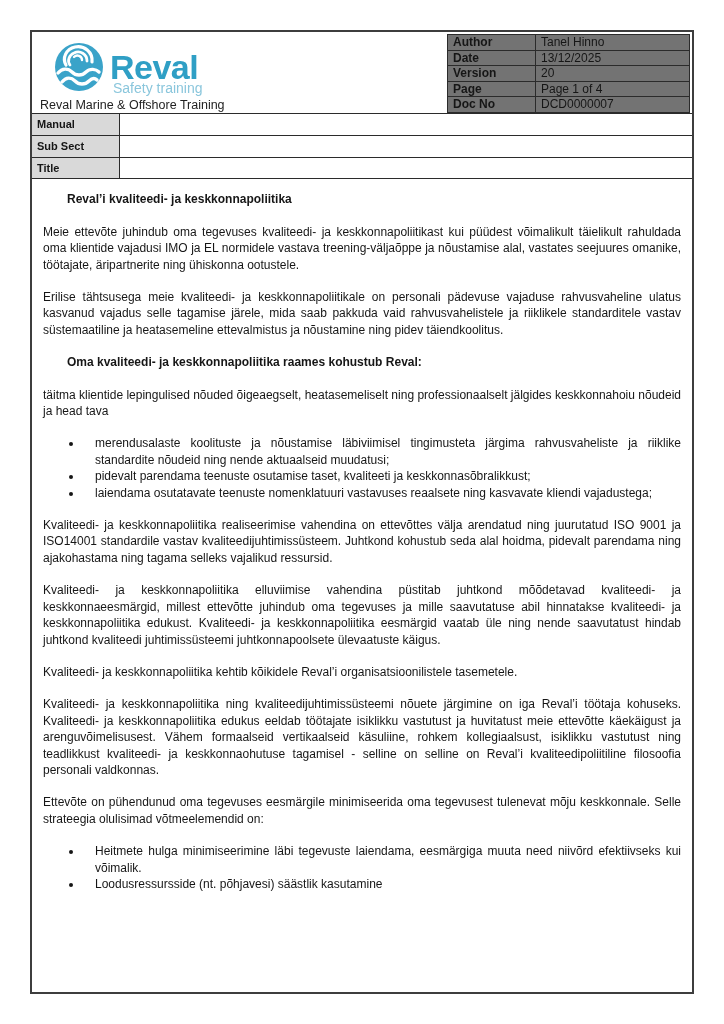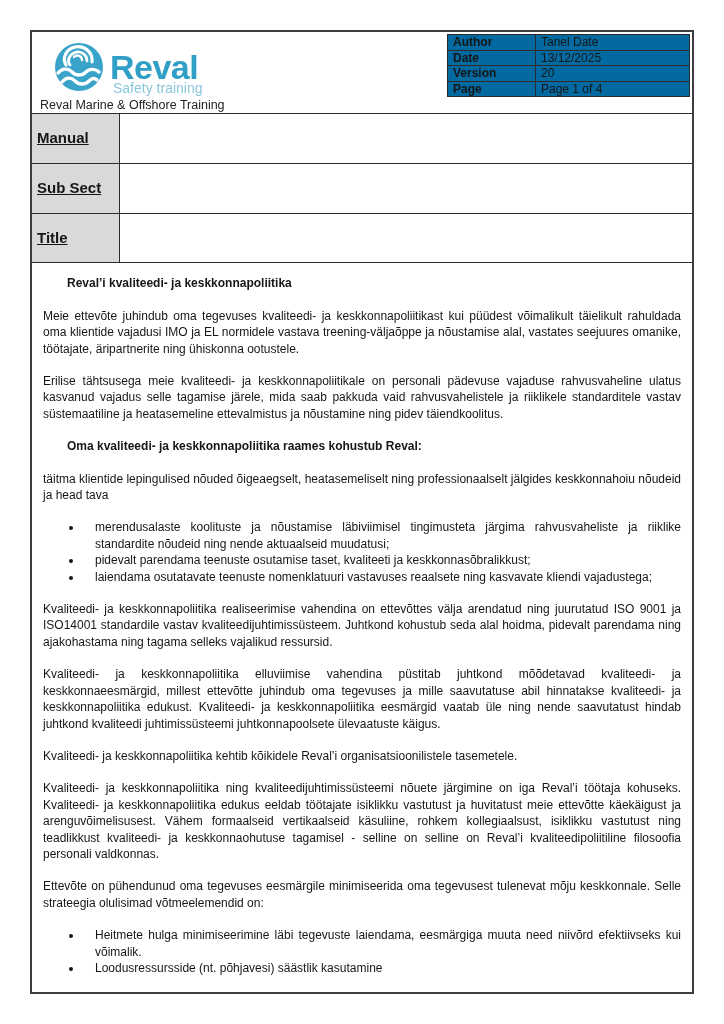--- a/index.html
+++ b/index.html
@@ -20,41 +20,40 @@
   
   .header-top { position: relative; height: 81px; }
   .logo-wrap { position: absolute; left: 20px; top: 7px; }
   .org-line {
     position: absolute; left: 8px; bottom: 1px;
     font-size: 12.5px; color: #222; white-space: nowrap; text-align: center;
   }
   .meta-table {
     position: absolute; top: 2px; right: 2px; width: 243px;
     border: 1px solid #2b2b2b; box-sizing: border-box;
-    background: #0369a1;
+    background: #737373;
   }
   .meta-row { display: flex; border-bottom: 1px solid #2b2b2b; }
   .meta-row:last-child { border-bottom: none; }
   .meta-label {
     width: 88px; box-sizing: border-box;
     border-right: 1px solid #2b2b2b;
     font-weight: bold; font-size: 12px; line-height: 14.6px;
     padding: 0 5px;
   }
   .meta-value { flex: 1; font-size: 12px; line-height: 14.6px; padding: 0 5px; white-space: nowrap; }
   
   .doc-table { border-top: 1px solid #2b2b2b; }
   .doc-row { display: flex; border-bottom: 1px solid #2b2b2b; }
   .doc-label {
     width: 88px; box-sizing: border-box;
     background: #d9d9d9;
     border-right: 1px solid #2b2b2b;
-    font-weight: bold; font-size: 15px; line-height: 14.8px;
-    padding: 17px 5px;
-    text-decoration: underline;
+    font-weight: bold; font-size: 11px; line-height: 14.8px;
+    padding: 3px 5px;
   }
   .doc-value { flex: 1; font-size: 12px; line-height: 14.8px; padding: 1px 7px; white-space: nowrap; }
   
   .body-content {
     padding: 6px 11px 0 11px;
     font-size: 12px; line-height: 16.4px;
   }
   .body-content p { margin: 16px 0; text-align: justify; }
   .body-content p.bold { font-weight: bold; text-align: left; padding-left: 24px; }
   .body-content > :first-child { margin-top: 6px; }
@@ -79,33 +78,37 @@
         <path d="M10 43 C14 38, 19 38, 23 42 C27 46, 33 46, 37 42 C40 39, 43 39, 45 41" fill="none" stroke="#ffffff" stroke-width="3.4" stroke-linecap="round"></path>
         <text class="logo-brand" x="58" y="40" font-size="34" font-weight="bold" fill="#2f9fc5">Reval</text>
         <text x="61" y="54" font-size="14" fill="#8ac6dc">Safety training</text>
       </svg>
     </div>
     <div class="org-line">Reval Marine &amp; Offshore Training</div>
 
     <div class="meta-table">
       <div class="meta-row">
         <div class="meta-label">Author</div>
-        <div class="meta-value">Tanel Date</div>
+        <div class="meta-value">Tanel Hinno</div>
       </div>
       <div class="meta-row">
         <div class="meta-label">Date</div>
         <div class="meta-value">13/12/2025</div>
       </div>
       <div class="meta-row">
         <div class="meta-label">Version</div>
         <div class="meta-value">20</div>
       </div>
       <div class="meta-row">
         <div class="meta-label">Page</div>
         <div class="meta-value">Page 1 of 4</div>
+      </div>
+      <div class="meta-row">
+        <div class="meta-label">Doc No</div>
+        <div class="meta-value">DCD0000007</div>
       </div>
     </div>
   </div>
 
   <div class="doc-table">
     <div class="doc-row">
       <div class="doc-label">Manual</div>
     </div>
     <div class="doc-row">
       <div class="doc-label">Sub Sect</div>

